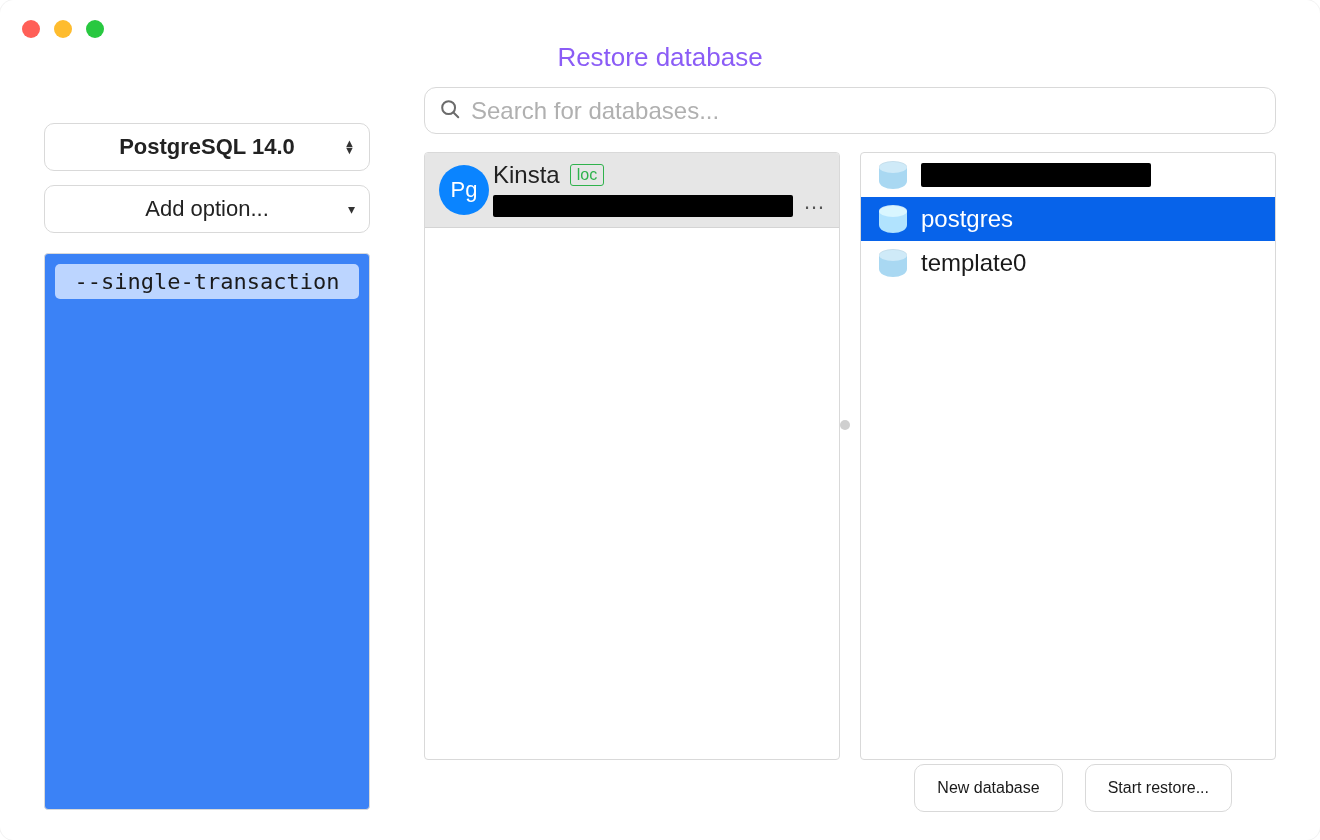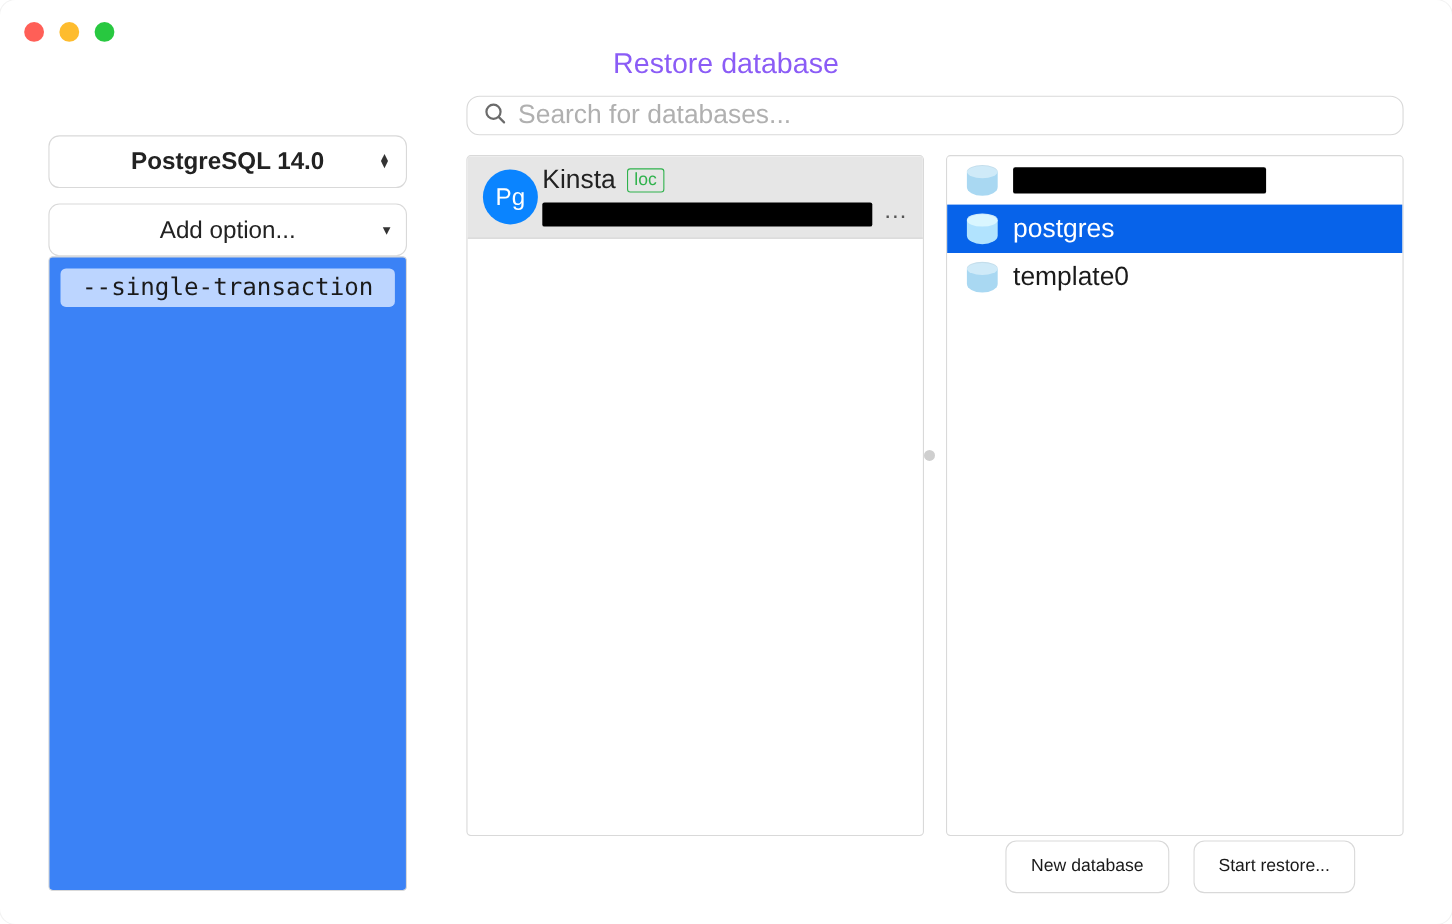--- a/index.html
+++ b/index.html
@@ -90,20 +90,21 @@
       height: 48px;
       border: 1px solid #d9d9d9;
       border-radius: 10px;
       background: #fff;
       display: flex;
       align-items: center;
       justify-content: center;
       position: relative;
       font-size: 22px;
       color: #222;
+      margin-bottom: 20px;
       cursor: default;
     }
     .chev {
       position: absolute;
       right: 14px;
       top: 50%;
       transform: translateY(-50%);
       font-size: 14px;
       color: #333;
     }
@@ -129,21 +130,21 @@
     }
 
     .right-col {
       flex: 1;
       padding: 0 44px 0 44px;
       display: flex;
       flex-direction: column;
     }
 
     .search-wrap {
-      height: 36px;
+      height: 47px;
       border: 1px solid #d9d9d9;
       border-radius: 12px;
       display: flex;
       align-items: center;
       padding: 0 14px;
       gap: 10px;
       margin-bottom: 18px;
     }
     .search-wrap input {
       border: none;

